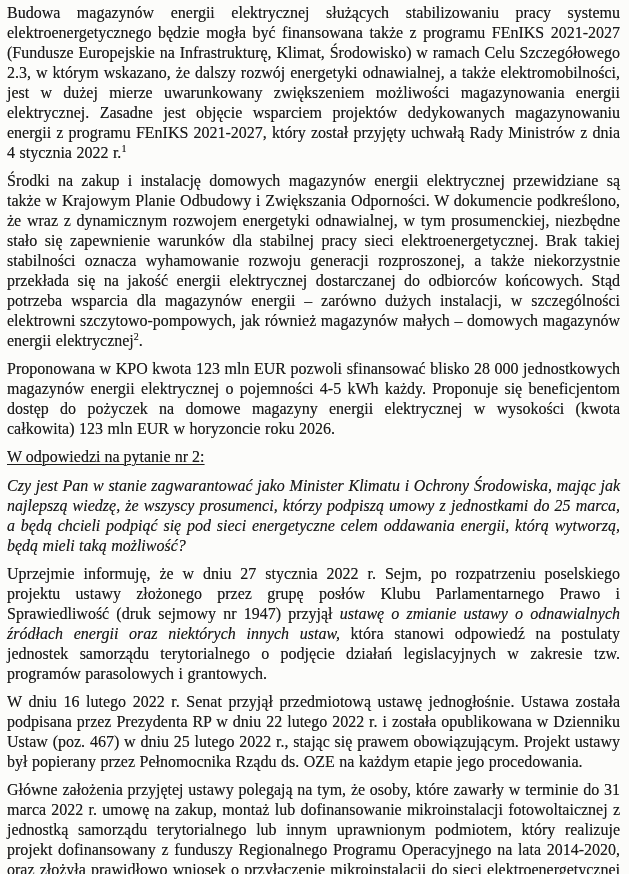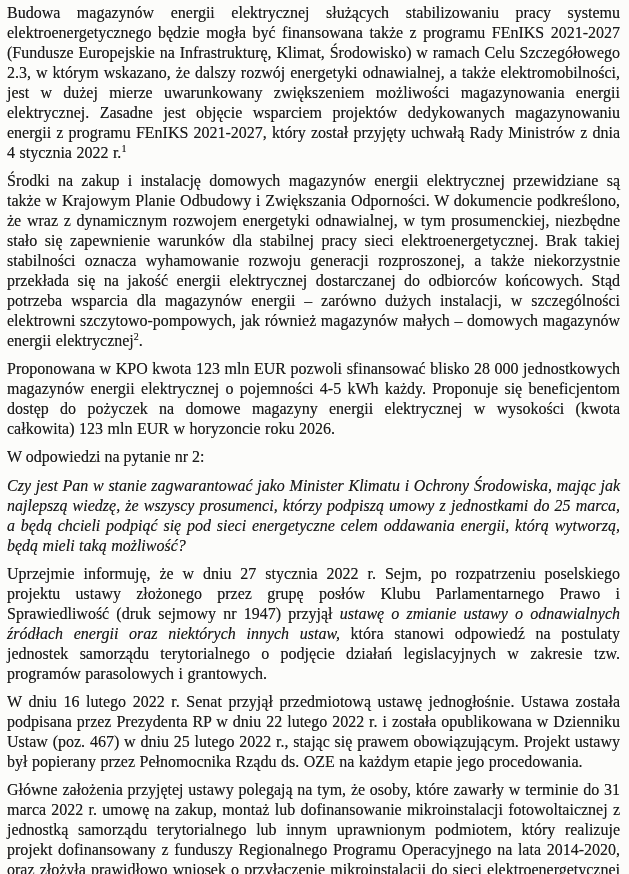--- a/index.html
+++ b/index.html
@@ -32,20 +32,21 @@
     word-spacing: 0.5px;
   }
   p.para:last-child { margin-bottom: 0; }
   p.heading {
     margin: 3px 0 9px 0;
     font-size: 16px;
     line-height: 20px;
     text-align: left;
   }
   .underline {
+    text-decoration: underline;
     text-underline-offset: 2px;
     text-decoration-thickness: 1px;
   }
   .italic { font-style: italic; }
   sup.fn {
     font-size: 10px;
     line-height: 0;
     vertical-align: super;
   }
 </style>

